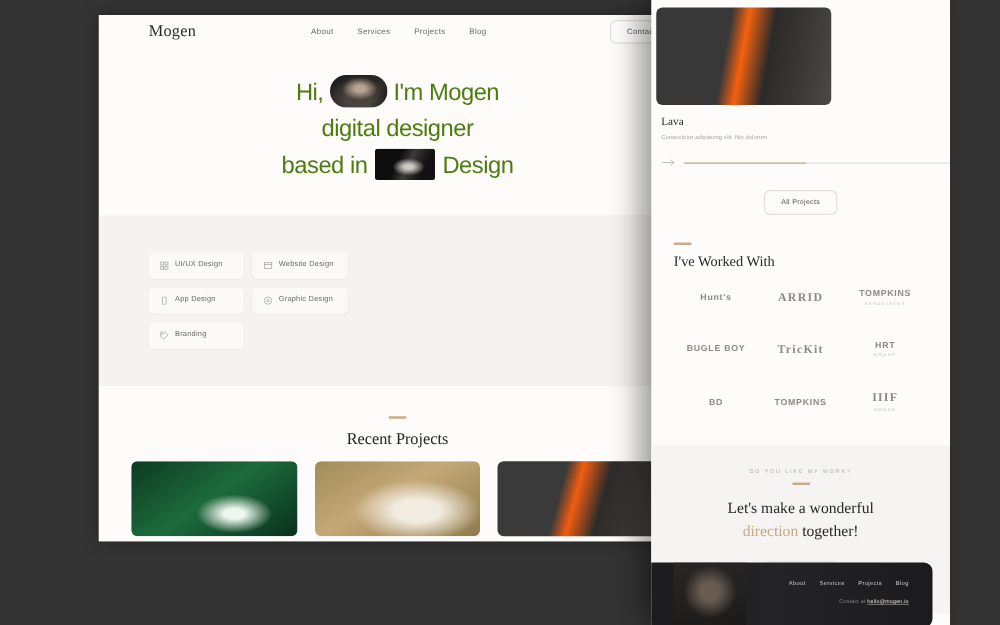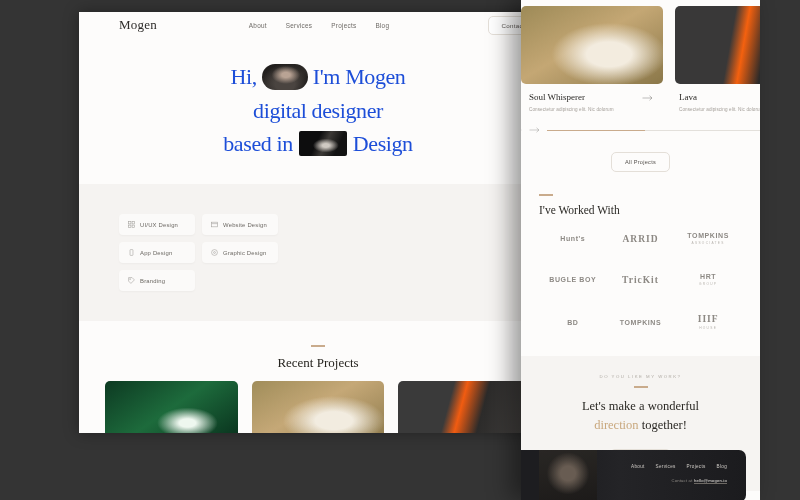--- a/index.html
+++ b/index.html
@@ -31,23 +31,23 @@
   .nav a { font-size: 6.4px; color:#6e6a66; text-decoration:none; letter-spacing:.25px; }
   .contact-btn {
     margin-left:auto; border:1px solid #e4dfd8; border-radius: 5px;
     padding: 5px 13px; font-size: 6.2px; color:#5b5753; background:#fff;
     letter-spacing:.3px;
   }
 
   
   .hero { padding: 22px 26px 0; text-align:center; }
   .hero h1 {
-    font-family:Liberation Serif, serif;
-    font-weight: 400; font-size: 22px; line-height: 1.50;
-    color: #1d4ed8; letter-spacing: -0.4px;
+    font-family:Liberation Sans, sans-serif;
+    font-weight: 400; font-size: 19px; line-height: 1.50;
+    color: #4d7c0f; letter-spacing: -0.4px;
   }
   .hline { display:block; white-space:nowrap; }
   .avatar-pill {
     display:inline-block; vertical-align: middle; width: 46px; height: 26px;
     border-radius: 13px; margin: 0 5px 4px;
     background:
       radial-gradient(ellipse at 52% 42%, #b9a394 0 12%, rgba(60,50,44,0) 42%),
       radial-gradient(ellipse at 50% 75%, #4a4440 0 30%, rgba(0,0,0,0) 70%),
       linear-gradient(160deg,#1c1a19,#2e2a27 55%,#141312);
   }
@@ -249,33 +249,20 @@
         <div class="thumb th-flower"></div>
         <div class="thumb th-lava"></div>
       </div>
     </div>
   </div>
 
   <div class="panel-b">
 
     <div class="pb-cards">
       <div class="pb-card">
-        <div class="pb-img pb-img-1"></div>
-        <div class="pb-meta">
-          <div class="pb-title">Soul Whisperer</div>
-          <div class="pb-sub">Consectetur adipiscing elit. Nic dolorum</div>
-          <span class="pb-arrow">
-              <svg viewBox="0 0 22 12" fill="none" stroke="#4b4844" stroke-width="1">
-                <line x1="1" y1="6" x2="20" y2="6"></line>
-                <polyline points="15,1.5 20,6 15,10.5"></polyline>
-              </svg>
-            </span>
-        </div>
-      </div>
-      <div class="pb-card">
         <div class="pb-img pb-img-2"></div>
         <div class="pb-meta">
           <div class="pb-title">Lava</div>
           <div class="pb-sub">Consectetur adipiscing elit. Nic dolorum</div>
         </div>
       </div>
     </div>
 
     <div class="slider-row">
       <span class="sl-btn">

